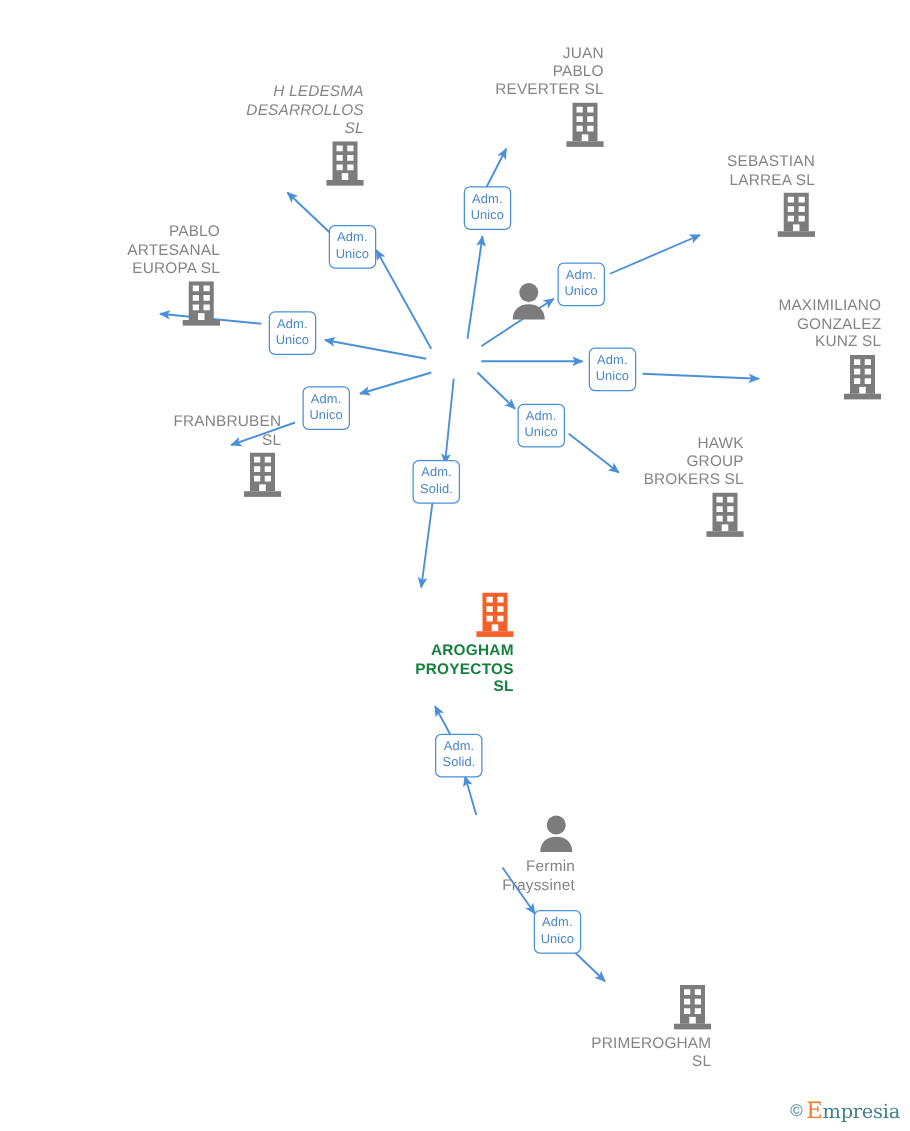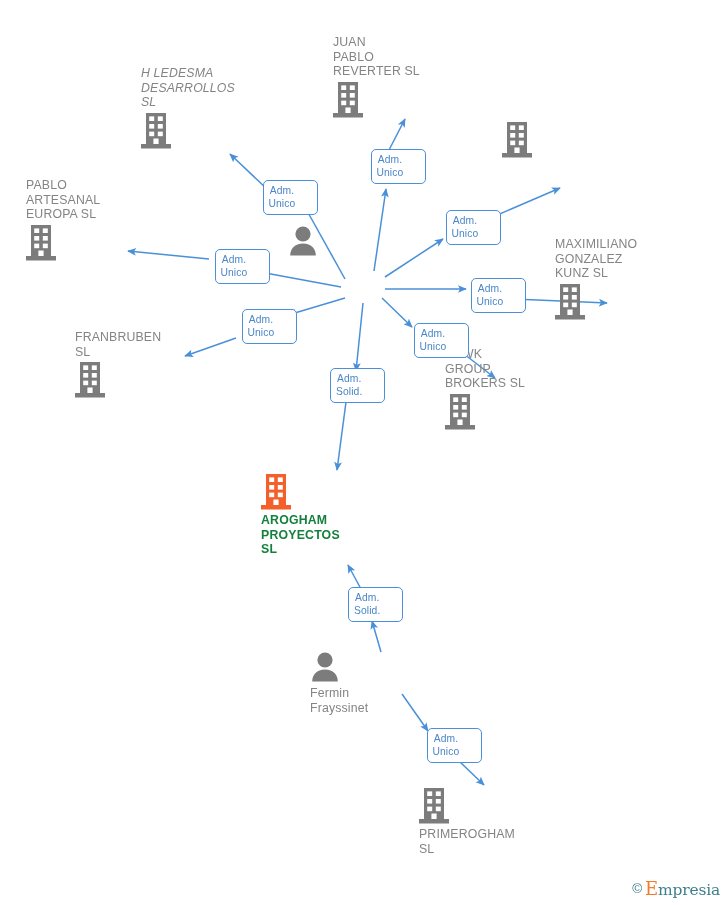--- a/index.html
+++ b/index.html
@@ -23,21 +23,21 @@
     left: 0;
     top: 0;
     width: 728px;
     height: 905px;
     pointer-events: none;
   }
   .node {
     position: absolute;
     width: 150px;
     margin-left: -75px;
-    text-align: left;
+    text-align: right;
     line-height: 14.5px;
   }
   .node .glyph {
     display: block;
     line-height: 0;
   }
   .node .label {
     display: block;
     font-size: 12.3px;
     color: #848484;
@@ -55,21 +55,21 @@
   .edge-label {
     position: absolute;
     box-sizing: border-box;
     background: #ffffff;
     border: 1.4px solid #4a90d9;
     border-radius: 5px;
     color: #4a86c8;
     font-size: 10.3px;
     line-height: 13px;
     text-align: center;
-    padding: 3px 22px 4px 5px;
+    padding: 3px 5px 4px 5px;
     white-space: pre-line;
     letter-spacing: 0.1px;
   }
 
   #watermark {
     position: absolute;
     right: 8px;
     bottom: 6px;
     display: flex;
     align-items: center;
@@ -164,20 +164,22 @@
             <rect x="16.8" y="3.4" width="5" height="4.6" fill="#fff"></rect>
             <rect x="8.2" y="11" width="5" height="4.6" fill="#fff"></rect>
             <rect x="16.8" y="11" width="5" height="4.6" fill="#fff"></rect>
             <rect x="8.2" y="18.6" width="5" height="4.6" fill="#fff"></rect>
             <rect x="16.8" y="18.6" width="5" height="4.6" fill="#fff"></rect>
             <rect x="12.4" y="25.5" width="5.2" height="5.5" fill="#fff"></rect>
             <rect x="0" y="31" width="30" height="4.5" fill="#7c7c7c"></rect>
           </svg></span>
       </div>
       <div class="node label-above" style="left: 577px; top: 122px;">
+        <span class="label">SEBASTIAN
+LARREA  SL</span>
         <span class="glyph"><svg width="30" height="36" viewBox="0 0 30 36" aria-hidden="true">
             <rect x="5" y="0" width="20" height="31" fill="#7c7c7c"></rect>
             <rect x="8.2" y="3.4" width="5" height="4.6" fill="#fff"></rect>
             <rect x="16.8" y="3.4" width="5" height="4.6" fill="#fff"></rect>
             <rect x="8.2" y="11" width="5" height="4.6" fill="#fff"></rect>
             <rect x="16.8" y="11" width="5" height="4.6" fill="#fff"></rect>
             <rect x="8.2" y="18.6" width="5" height="4.6" fill="#fff"></rect>
             <rect x="16.8" y="18.6" width="5" height="4.6" fill="#fff"></rect>
             <rect x="12.4" y="25.5" width="5.2" height="5.5" fill="#fff"></rect>
             <rect x="0" y="31" width="30" height="4.5" fill="#7c7c7c"></rect>

